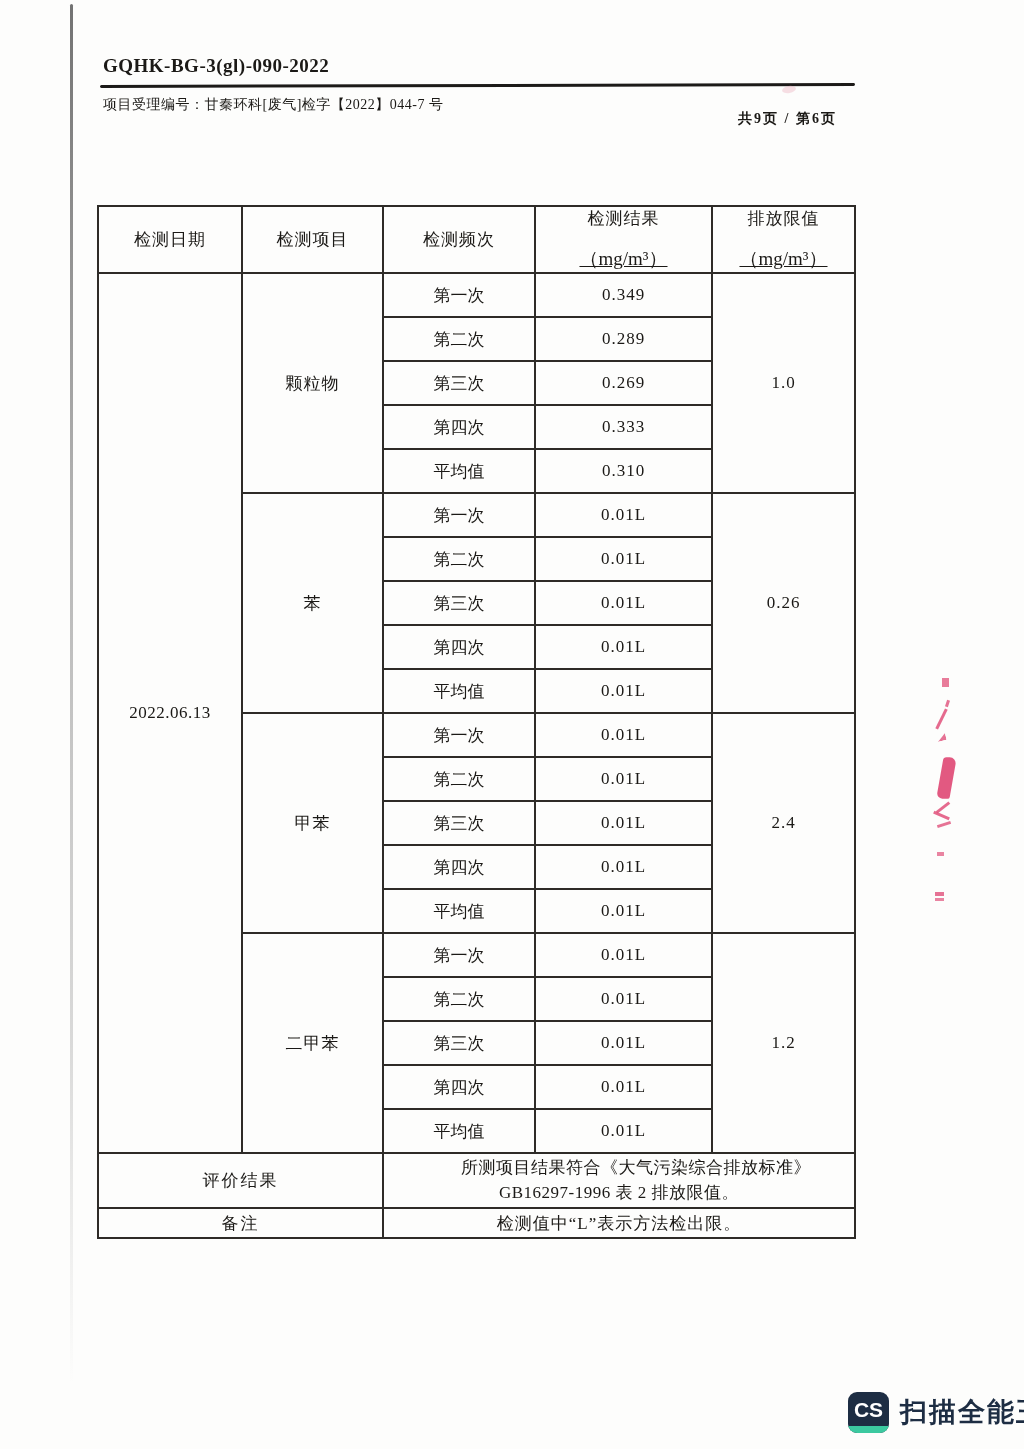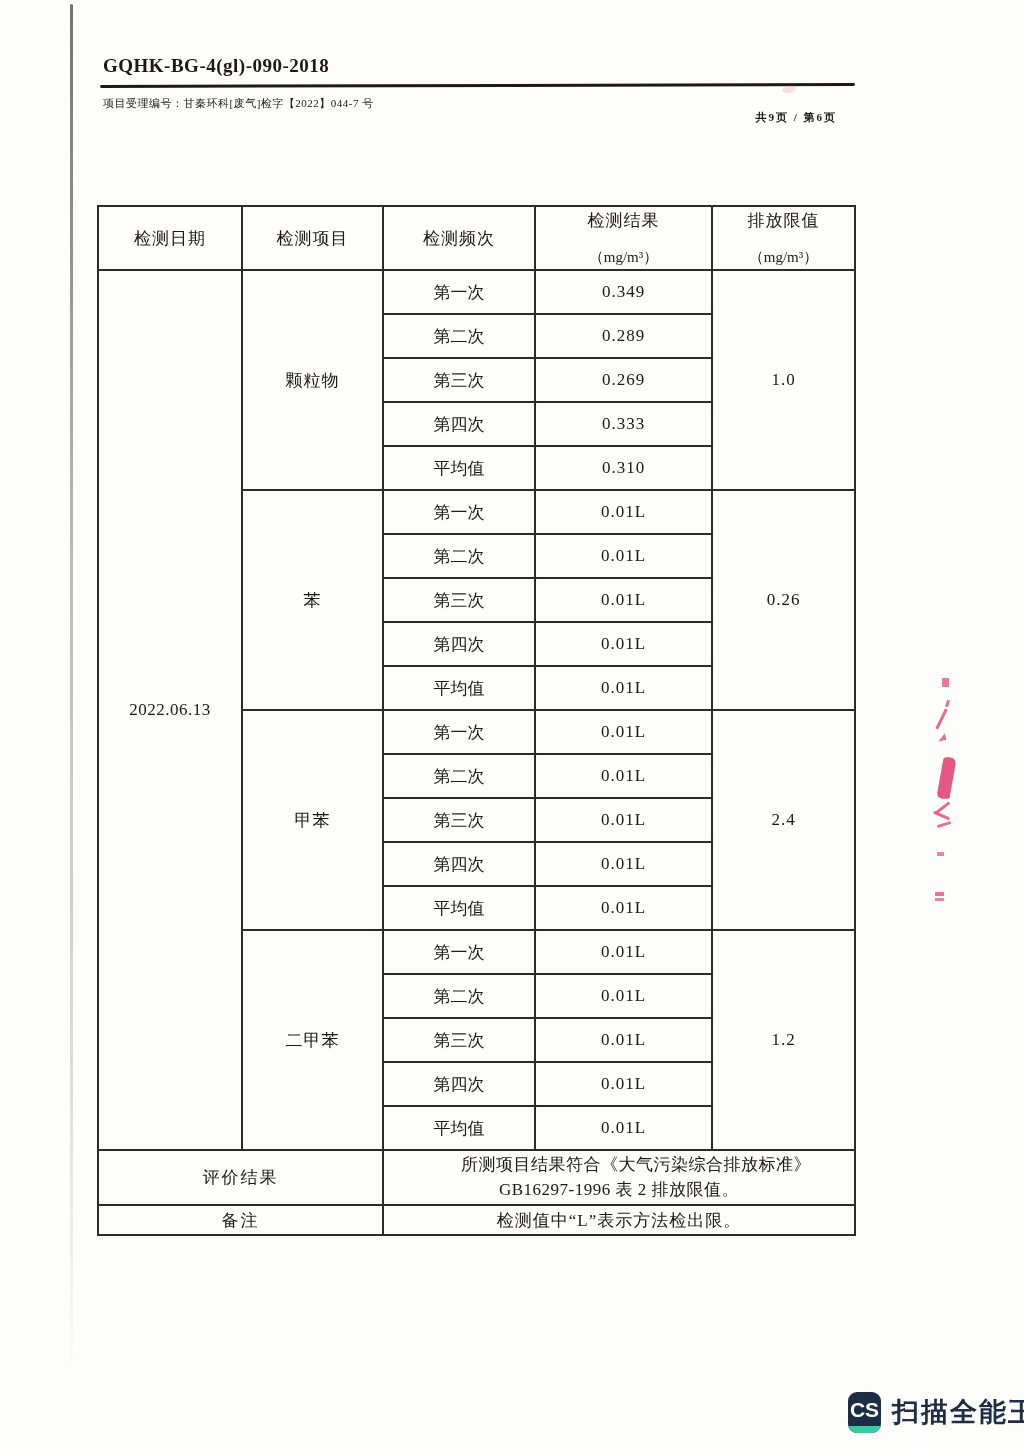--- a/index.html
+++ b/index.html
@@ -29,21 +29,21 @@
   .doc-code{
     position:absolute;left:103px;top:55px;
     font-size:19px;font-weight:bold;letter-spacing:.5px;
   }
   .header-rule{
     position:absolute;left:100px;top:84px;width:755px;height:3px;
     background:#1c1a18;transform:rotate(-.15deg);border-radius:2px;
   }
   .meta-row{
     position:absolute;left:103px;top:96px;width:752px;height:26px;
-    font-size:11px;letter-spacing:.5px;
+    font-size:14px;letter-spacing:.5px;
   }
   .meta-left{position:absolute;left:0;top:0;white-space:nowrap;}
   .meta-right{position:absolute;right:18px;top:14px;white-space:nowrap;letter-spacing:2px;font-weight:bold;}
   .page-title{
     position:absolute;left:97px;top:143px;width:757px;
     text-align:center;font-size:25px;font-weight:bold;letter-spacing:2px;
   }
   
   table.results{
     position:absolute;left:97px;top:205px;
@@ -58,21 +58,21 @@
   table.results td{
     padding:0;text-align:center;vertical-align:middle;
     font-size:17px;font-weight:500;
     overflow:hidden;
   }
   tr.hdr{height:64px;}
   tr.r{height:44px;}
   tr.eval{height:55px;margin-top:26px;}
   tr.note{height:30px;}
   .hdr th{font-weight:600;letter-spacing:1px;}
-  .hdr .unit{display:block;font-size:15px;font-weight:500;letter-spacing:0;margin-top:16px;}
+  .hdr .unit{display:block;font-size:19px;font-weight:500;letter-spacing:0;margin-top:16px;text-decoration:underline;}
   td.c-date,td.c-item,td.c-limit{letter-spacing:1px;}
   td.c-date{font-size:18px;letter-spacing:.5px;}
   td.c-result,td.c-limit{font-size:18px;letter-spacing:1px;}
   td.c-evalcontent{text-align:left;padding:4px 10px 4px 8px;border-radius:15px;}
   .eval-line1{text-indent:2em;line-height:1.45;letter-spacing:.5px;}
   .eval-line2{line-height:1.45;letter-spacing:.5px;}
   td.c-label{letter-spacing:2px;}
   td.c-notecontent{letter-spacing:1px;}
   
   .stamp{position:absolute;left:928px;top:672px;width:40px;height:240px;}
@@ -96,21 +96,21 @@
     position:absolute;left:782px;top:86px;width:14px;height:7px;
     background:#eeb7c6;border-radius:50%;opacity:.45;transform:rotate(-10deg);
   }
   
   .scanner-logo{
     position:absolute;left:848px;top:1391px;height:42px;
     display:flex;align-items:center;
     font-family:"Liberation Sans","DejaVu Sans",sans-serif;
   }
   .cs-icon{
-    position:relative;width:33px;height:41px;border-radius:9px;
+    position:relative;width:41px;height:41px;border-radius:9px;
     background:#1d2d43;overflow:hidden;flex:0 0 auto;
   }
   .cs-icon .cs-text{
     position:absolute;left:0;top:1px;width:100%;height:34px;
     display:flex;align-items:center;justify-content:center;
     color:#ffffff;font-weight:bold;font-size:21px;letter-spacing:0;
   }
   .cs-icon .cs-strip{
     position:absolute;left:0;bottom:0;width:100%;height:7px;background:#3cc9a0;
   }
@@ -119,21 +119,21 @@
     white-space:nowrap;
   }
 </style>
 </head>
 <body>
 
 <div class="page">
 
   <div class="page-edge"></div>
 
-  <div class="doc-code">GQHK-BG-4(gl)-090-2018</div>
+  <div class="doc-code">GQHK-BG-3(gl)-090-2022</div>
   <div class="header-rule"></div>
 
   <div class="meta-row">
     <div class="meta-left"><span>项目受理编号：</span><span>甘秦环科[废气]检字【2022】044-7 号</span></div>
     <div class="meta-right">共9页 / 第6页</div>
   </div>
 
 
   <table class="results">
     <colgroup>

